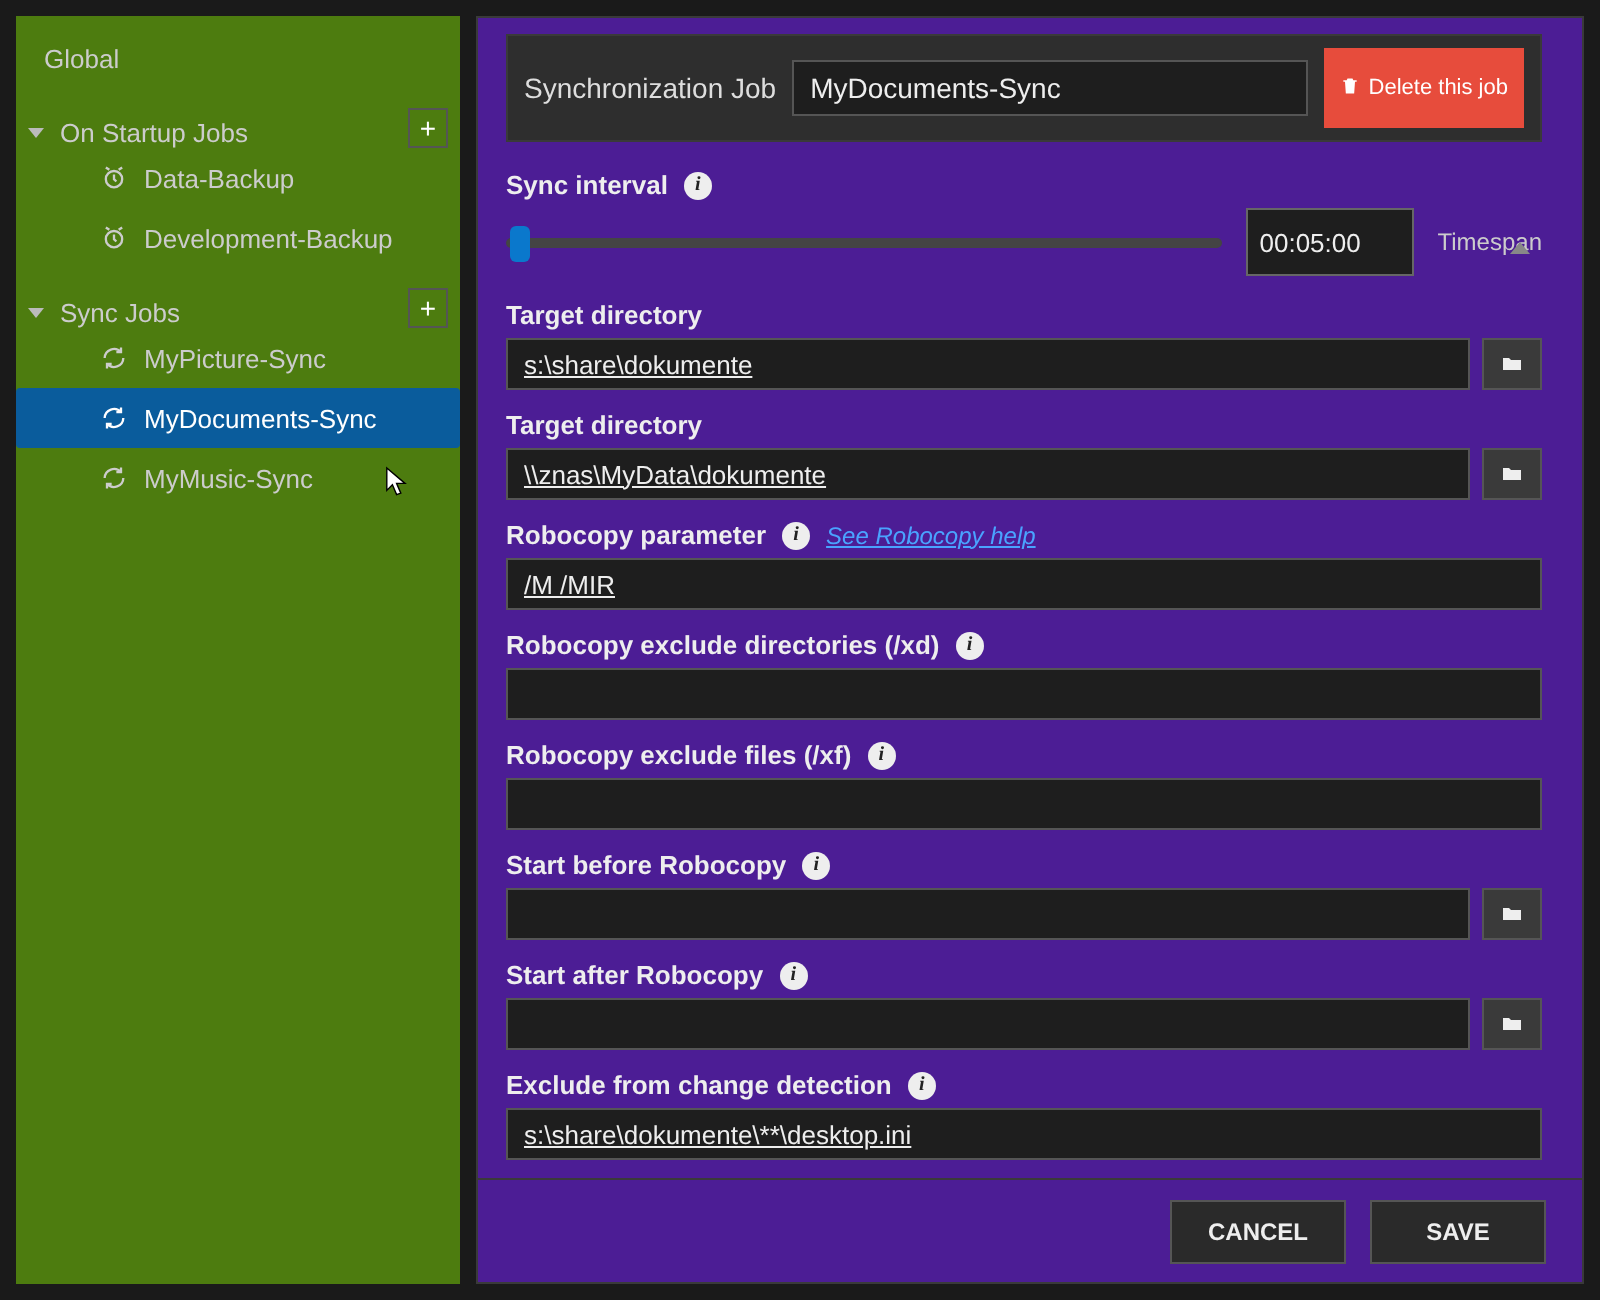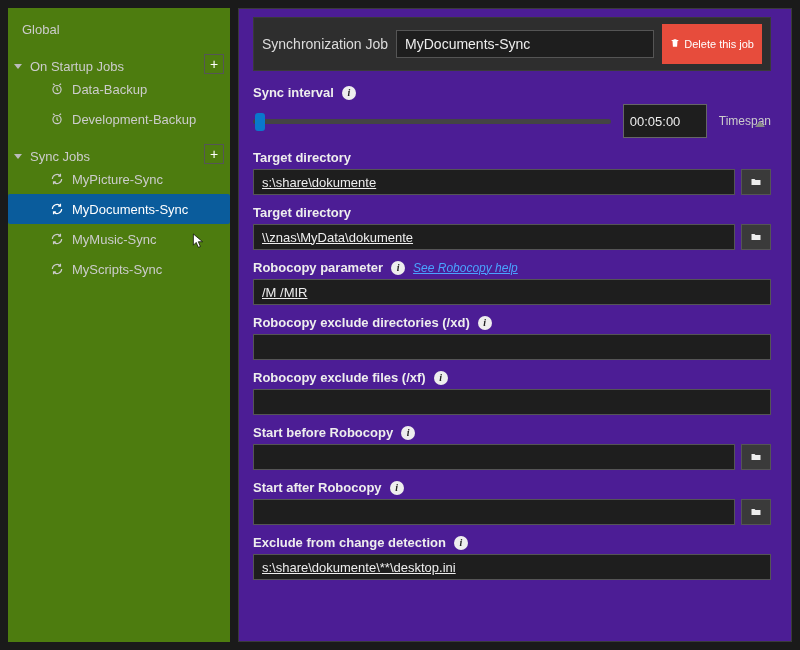--- a/index.html
+++ b/index.html
@@ -318,28 +318,20 @@
         </span>
         <span>MyDocuments-Sync</span>
       </div>
       <div class="tree-leaf">
         <span class="sync-icon">
           <svg viewBox="0 0 24 24" fill="none" stroke="#ccc" stroke-width="2">
               <path d="M4 12a8 8 0 0 1 14-5M20 12a8 8 0 0 1-14 5M18 3v4h-4M6 21v-4h4"></path>
             </svg>
         </span>
         <span>MyMusic-Sync</span>
-      </div>
-      <div class="tree-leaf">
-        <span class="sync-icon">
-          <svg viewBox="0 0 24 24" fill="none" stroke="#ccc" stroke-width="2">
-              <path d="M4 12a8 8 0 0 1 14-5M20 12a8 8 0 0 1-14 5M18 3v4h-4M6 21v-4h4"></path>
-            </svg>
-        </span>
-        <span>MyScripts-Sync</span>
       </div>
     </div>
 
     <div class="main main-rel">
       <div class="main-scroll">
         <div class="job-header">
           <span class="job-header-label">Synchronization Job</span>
           <input class="job-name-input" value="MyDocuments-Sync" style="">
           <button class="delete-btn">
             <span>
@@ -440,20 +432,24 @@
 
         <div class="field-label">
           <span>Exclude from change detection</span>
           <span class="info-icon">i</span>
         </div>
         <div class="text-input-row">
           <input class="text-input" value="s:\share\dokumente\**\desktop.ini" style="">
         </div>
       </div>
 
+      <div class="footer">
+        <button class="footer-btn">CANCEL</button>
+        <button class="footer-btn">SAVE</button>
+      </div>
 
       <span class="collapse-caret"></span>
     </div>
   </div>
 </div>
 
 <div class="cursor">
   <svg viewBox="0 0 20 24">
       <path d="M2 2 L2 18 L6 14 L9 21 L12 20 L9 13 L15 13 Z" fill="#fff" stroke="#000" stroke-width="1"></path>
     </svg>

